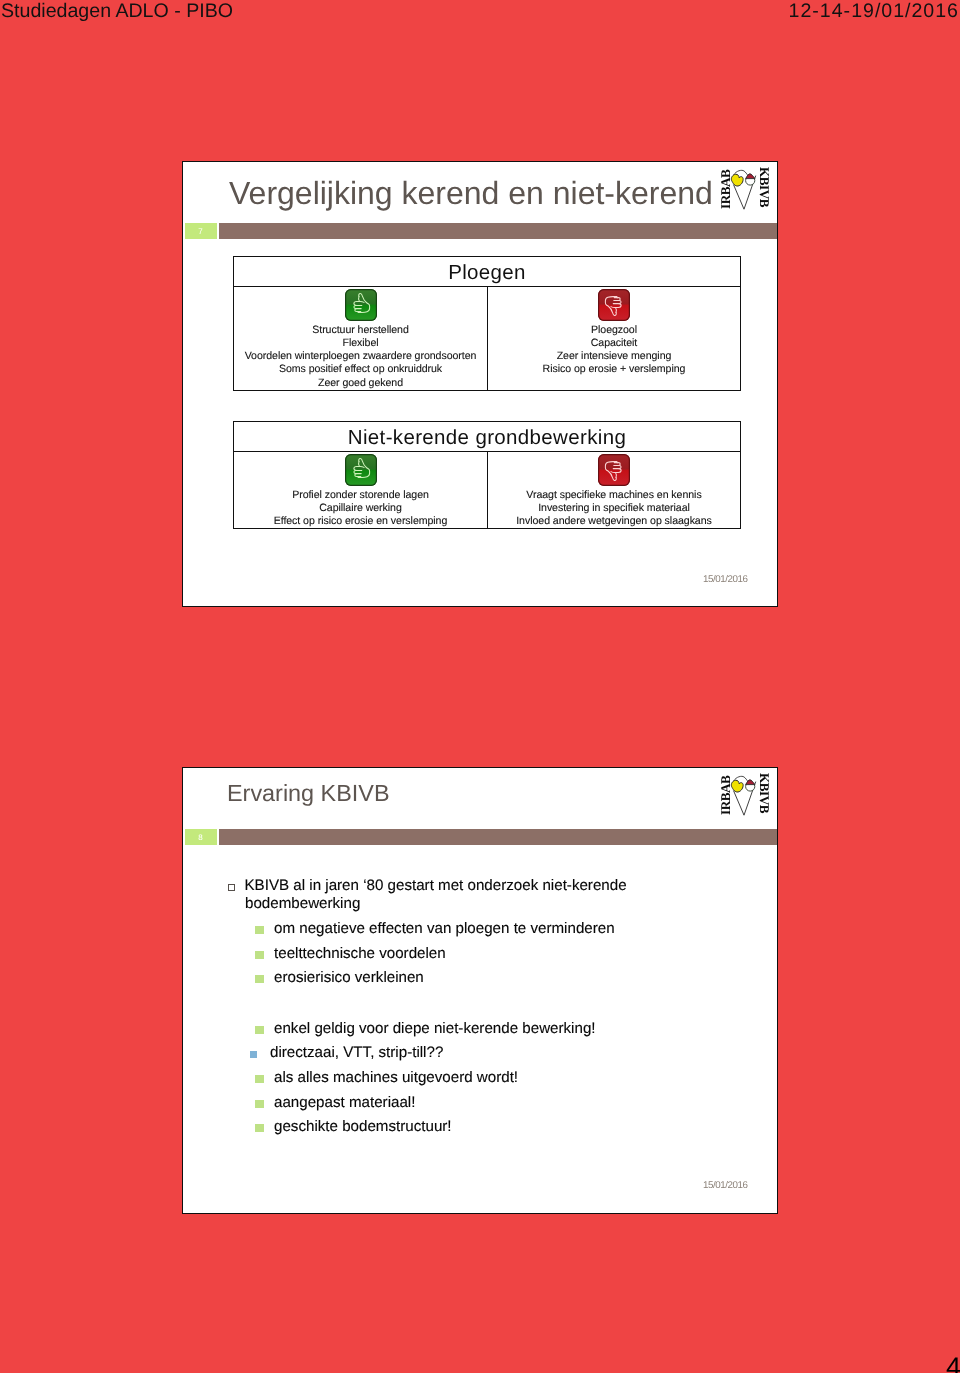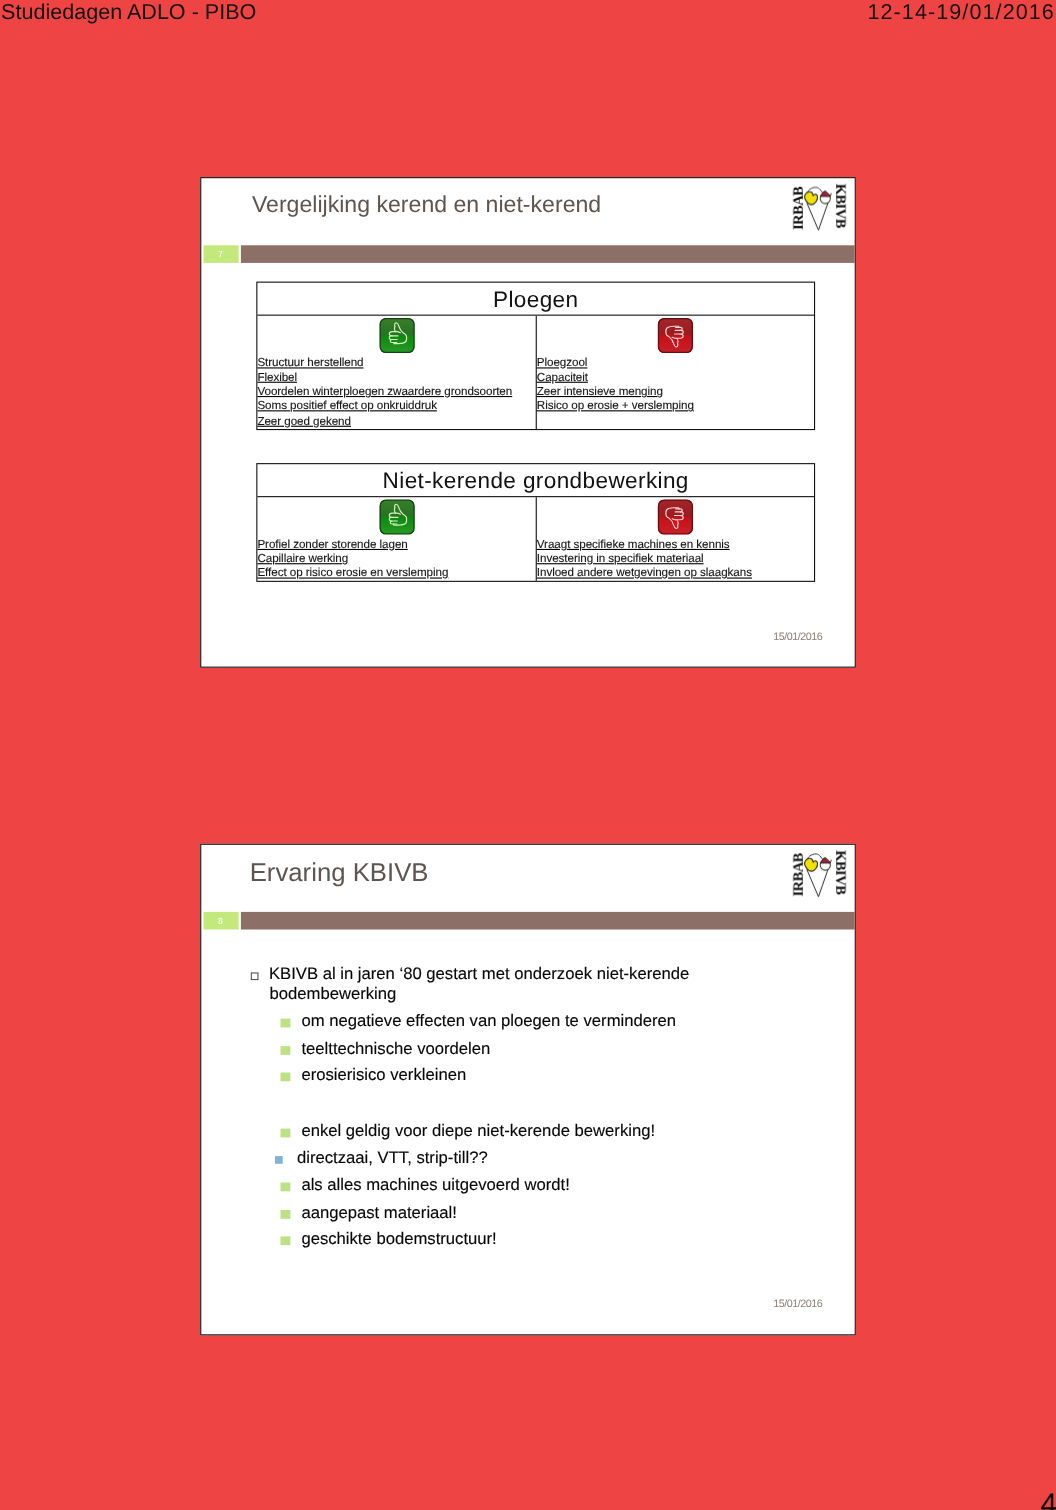--- a/index.html
+++ b/index.html
@@ -29,37 +29,37 @@
 
   .logo{position:absolute;width:52px;height:42px;}
   .logo-l,.logo-r{position:absolute;font-family:"Liberation Serif",serif;font-size:13.2px;
         font-weight:700;color:#0d0d0d;letter-spacing:-0.5px;white-space:nowrap;
         line-height:13.2px;transform-origin:0 0;transform-box:border-box;}
   .logo-l{left:0px;top:42px;transform:rotate(-90deg);}
   .logo-r{left:52px;top:0px;transform:rotate(90deg);}
   .logo-mark{position:absolute;left:10px;top:-2px;}
 
   
-  .s1title{left:46px;top:13px;font-size:21px;}
+  .s1title{left:46px;top:13px;font-size:32px;}
   .s1green{left:1.5px;top:60.5px;width:32px;height:16px;}
   .s1brown{left:36px;top:60.5px;right:0px;height:16px;}
   .bar-num{left:0;right:0;top:4px;}
   .s1logo{left:536px;top:5px;}
   .s1date{left:520px;top:411.5px;}
 
   .t1{left:50px;top:94px;width:508px;height:135px;}
   .t2{left:50px;top:259px;width:508px;height:108px;}
 
   
   .tbl{position:absolute;border:1.6px solid #111;box-sizing:border-box;background:#fff;}
   .tbl-hdr{position:absolute;left:0;right:0;top:0;height:30px;border-bottom:1.6px solid #111;
            box-sizing:border-box;text-align:center;line-height:31px;}
   .tbl-hdr span{font-size:20.5px;color:#111;letter-spacing:0.35px;}
   .tbl-body{position:absolute;left:0;right:0;top:30px;bottom:0;display:flex;}
-  .tcell{flex:1 1 50%;box-sizing:border-box;text-align:left;padding-top:1.5px;text-decoration:underline;}
+  .tcell{flex:1 1 50%;box-sizing:border-box;text-align:center;padding-top:1.5px;}
   .tcell.right{border-left:1.6px solid #111;}
   .tcell p{margin:0;font-size:10.6px;color:#141414;line-height:13.3px;white-space:nowrap;letter-spacing:-0.06px;-webkit-text-stroke:0.1px #141414;}
   .icon-box{width:32px;height:32px;border-radius:6px;margin:0 auto 3px;display:block;position:relative;}
   .icon-up{background:linear-gradient(180deg,#397f2d 0%,#277223 46%,#0f8810 52%,#279a25 100%);box-shadow:inset 0 0 0 1.2px #174414;}
   .icon-down{background:linear-gradient(180deg,#a32529 0%,#9c1b20 46%,#c51017 52%,#c8212b 100%);box-shadow:inset 0 0 0 1.2px #660f13;}
   .icon-box svg{position:absolute;left:1.5px;top:1.5px;}
 
   
   .bullets{position:absolute;left:0;top:0;right:0;bottom:0;}
   .bl{position:absolute;white-space:nowrap;}

